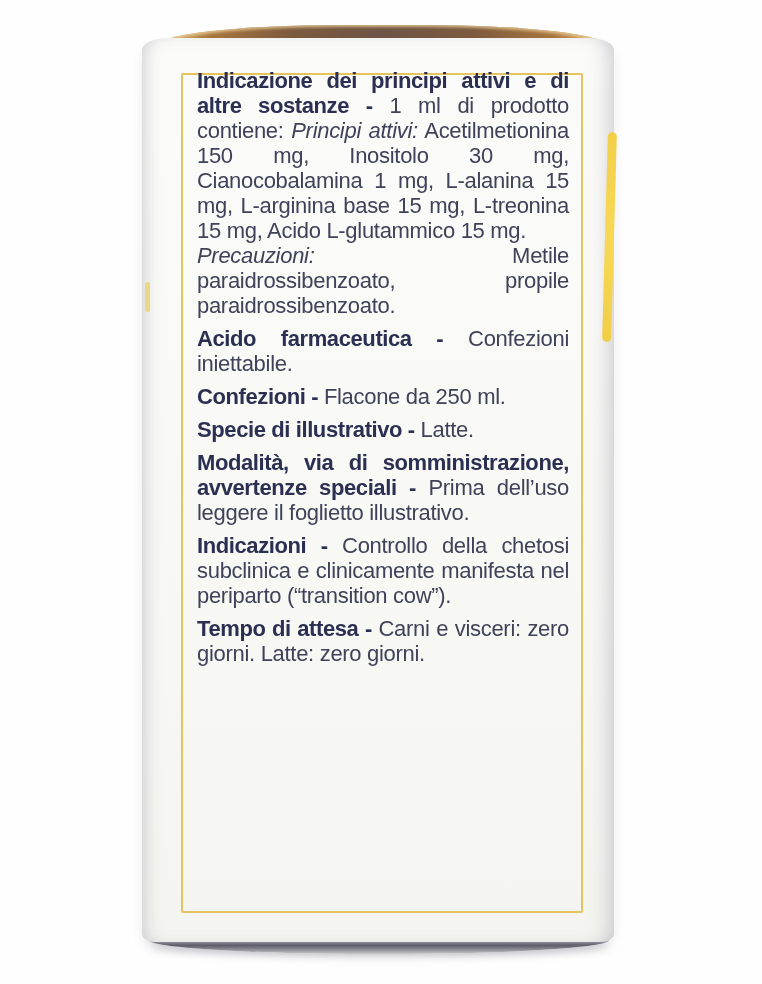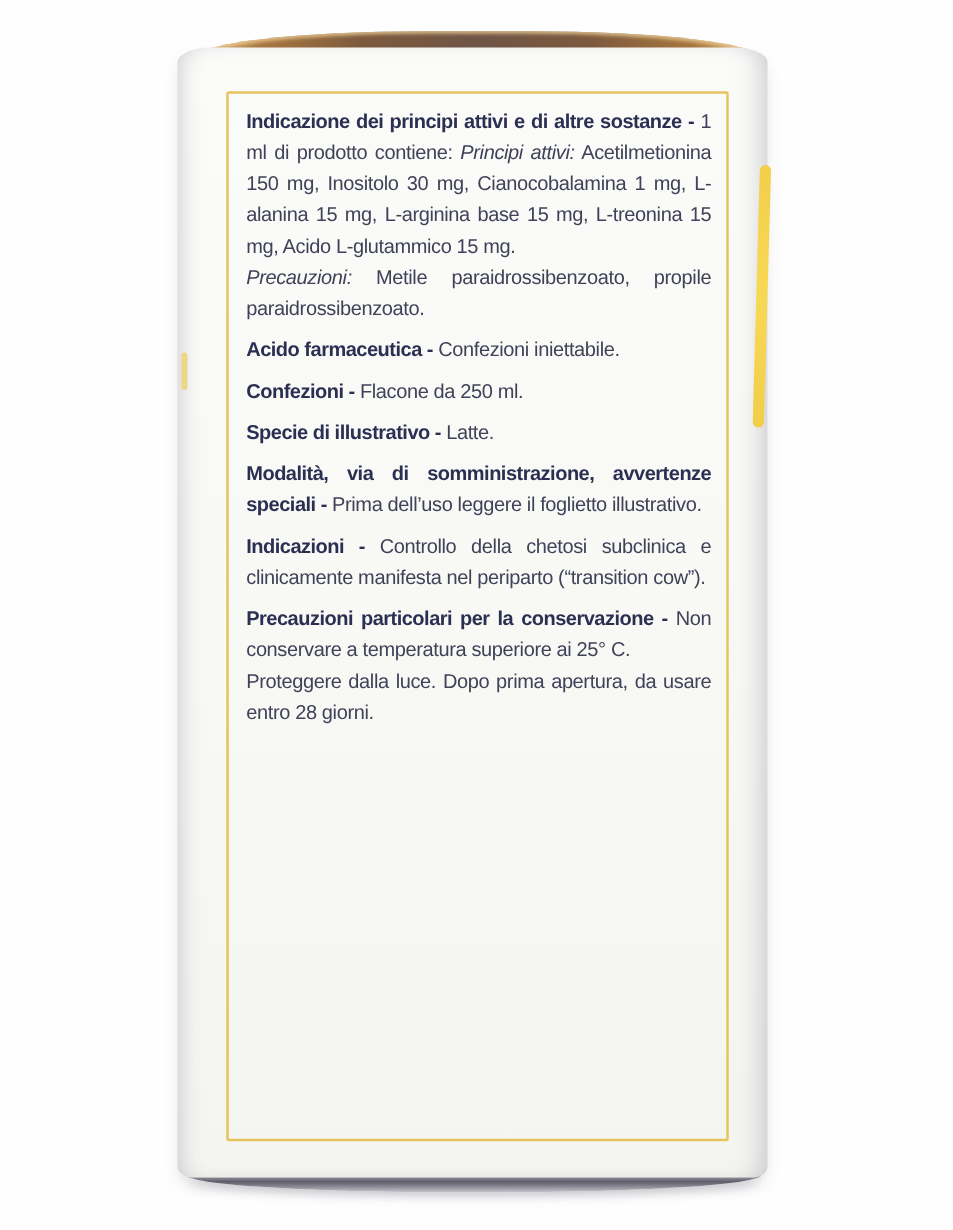--- a/index.html
+++ b/index.html
@@ -62,24 +62,24 @@
   
   .frame {
     position: absolute; left: 181px; top: 73px; width: 402px; height: 840px;
     border: 2px solid #e6c35c;
     border-radius: 2px;
     z-index: 3;
     box-sizing: border-box;
   }
 
   .text-area {
-    position: absolute; left: 197px; top: 85px; width: 372px;
+    position: absolute; left: 197px; top: 68px; width: 372px;
     z-index: 4;
     color: #3f4258;
-    font-size: 16px;
+    font-size: 22px;
     line-height: 25px;
     letter-spacing: -0.3px;
     text-align: justify;
   }
   .text-area p { margin: 0 0 8px 0; }
   .text-area b { color: #2b2f52; font-weight: bold; letter-spacing: -0.4px; }
   .text-area i { font-style: italic; }
 </style>
 </head>
 <body>
@@ -123,23 +123,21 @@
     <p>
       <b>Modalità, via di somministrazione, avvertenze speciali -</b>
       <span>Prima dell’uso leggere il foglietto illustrativo.</span>
     </p>
 
     <p>
       <b>Indicazioni -</b>
       <span>Controllo della chetosi subclinica e clinicamente manifesta nel periparto (“transition cow”).</span>
     </p>
 
+    <p>
+      <b>Tempo di attesa -</b>
+      <span>Carni e visceri: zero giorni. Latte: zero giorni.</span>
+    </p>
 
-    <p>
-      <b>Precauzioni particolari per la conservazione -</b>
-      <span>Non conservare a temperatura superiore ai 25° C.</span>
-      <br>
-      <span>Proteggere dalla luce. Dopo prima apertura, da usare entro 28 giorni.</span>
-    </p>
 
 
   </div>
 </div>
 
 </body></html>

